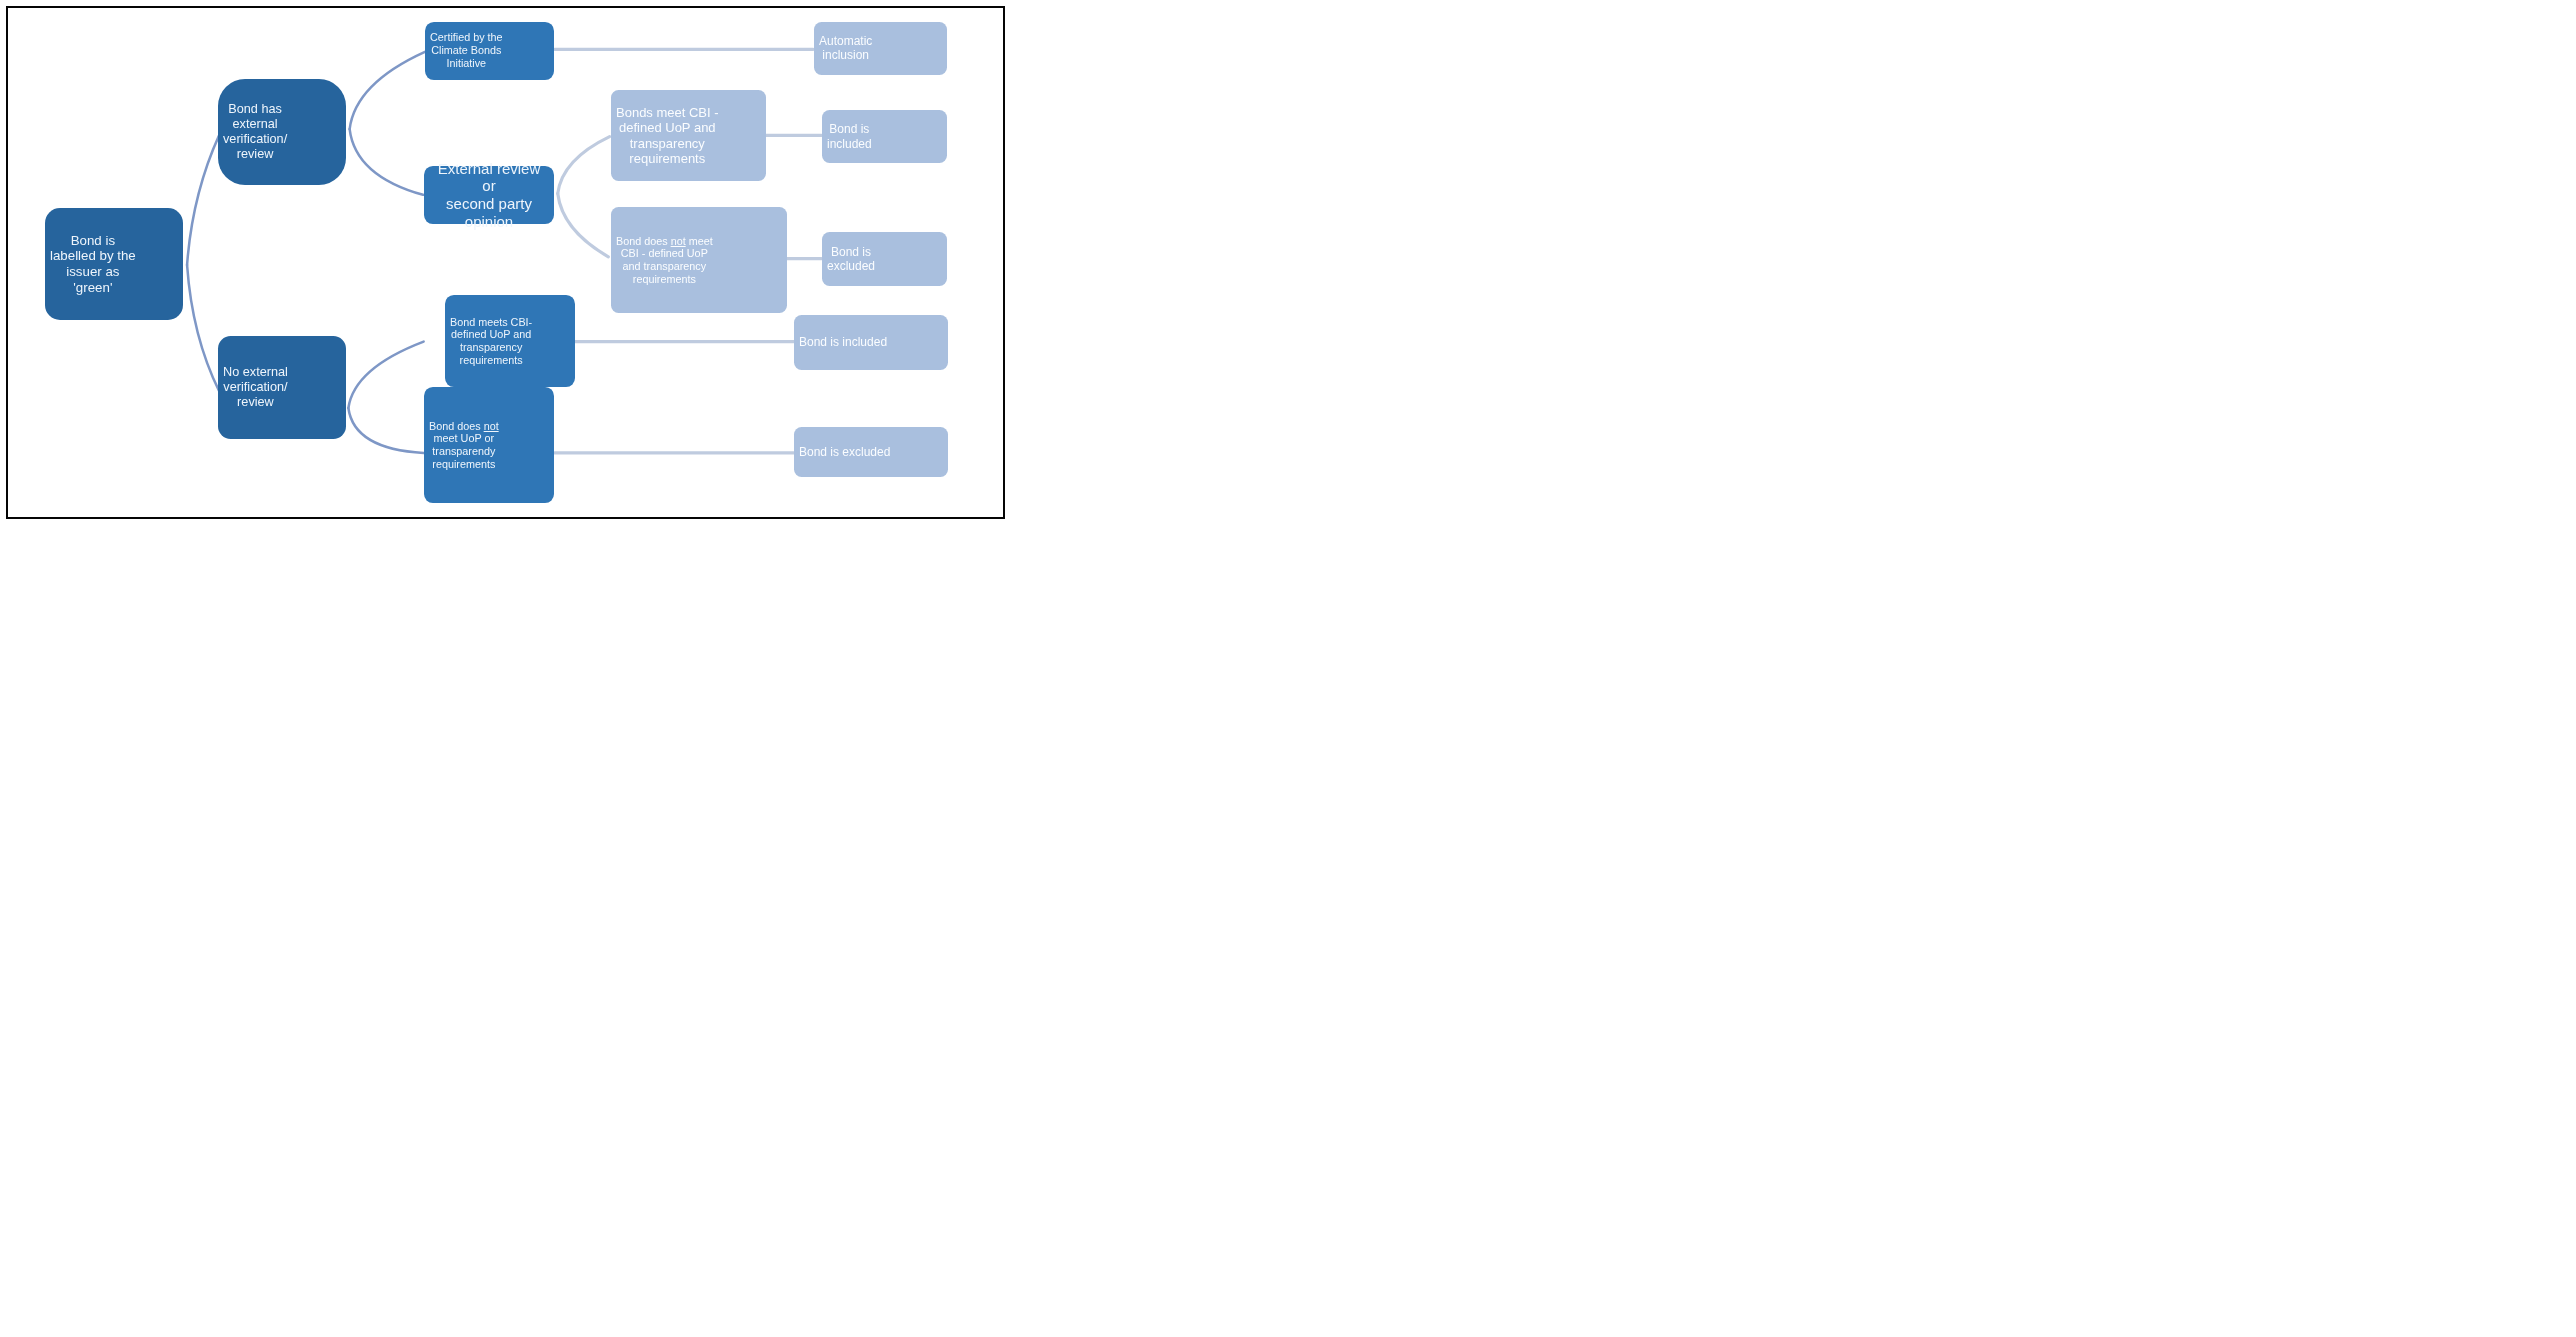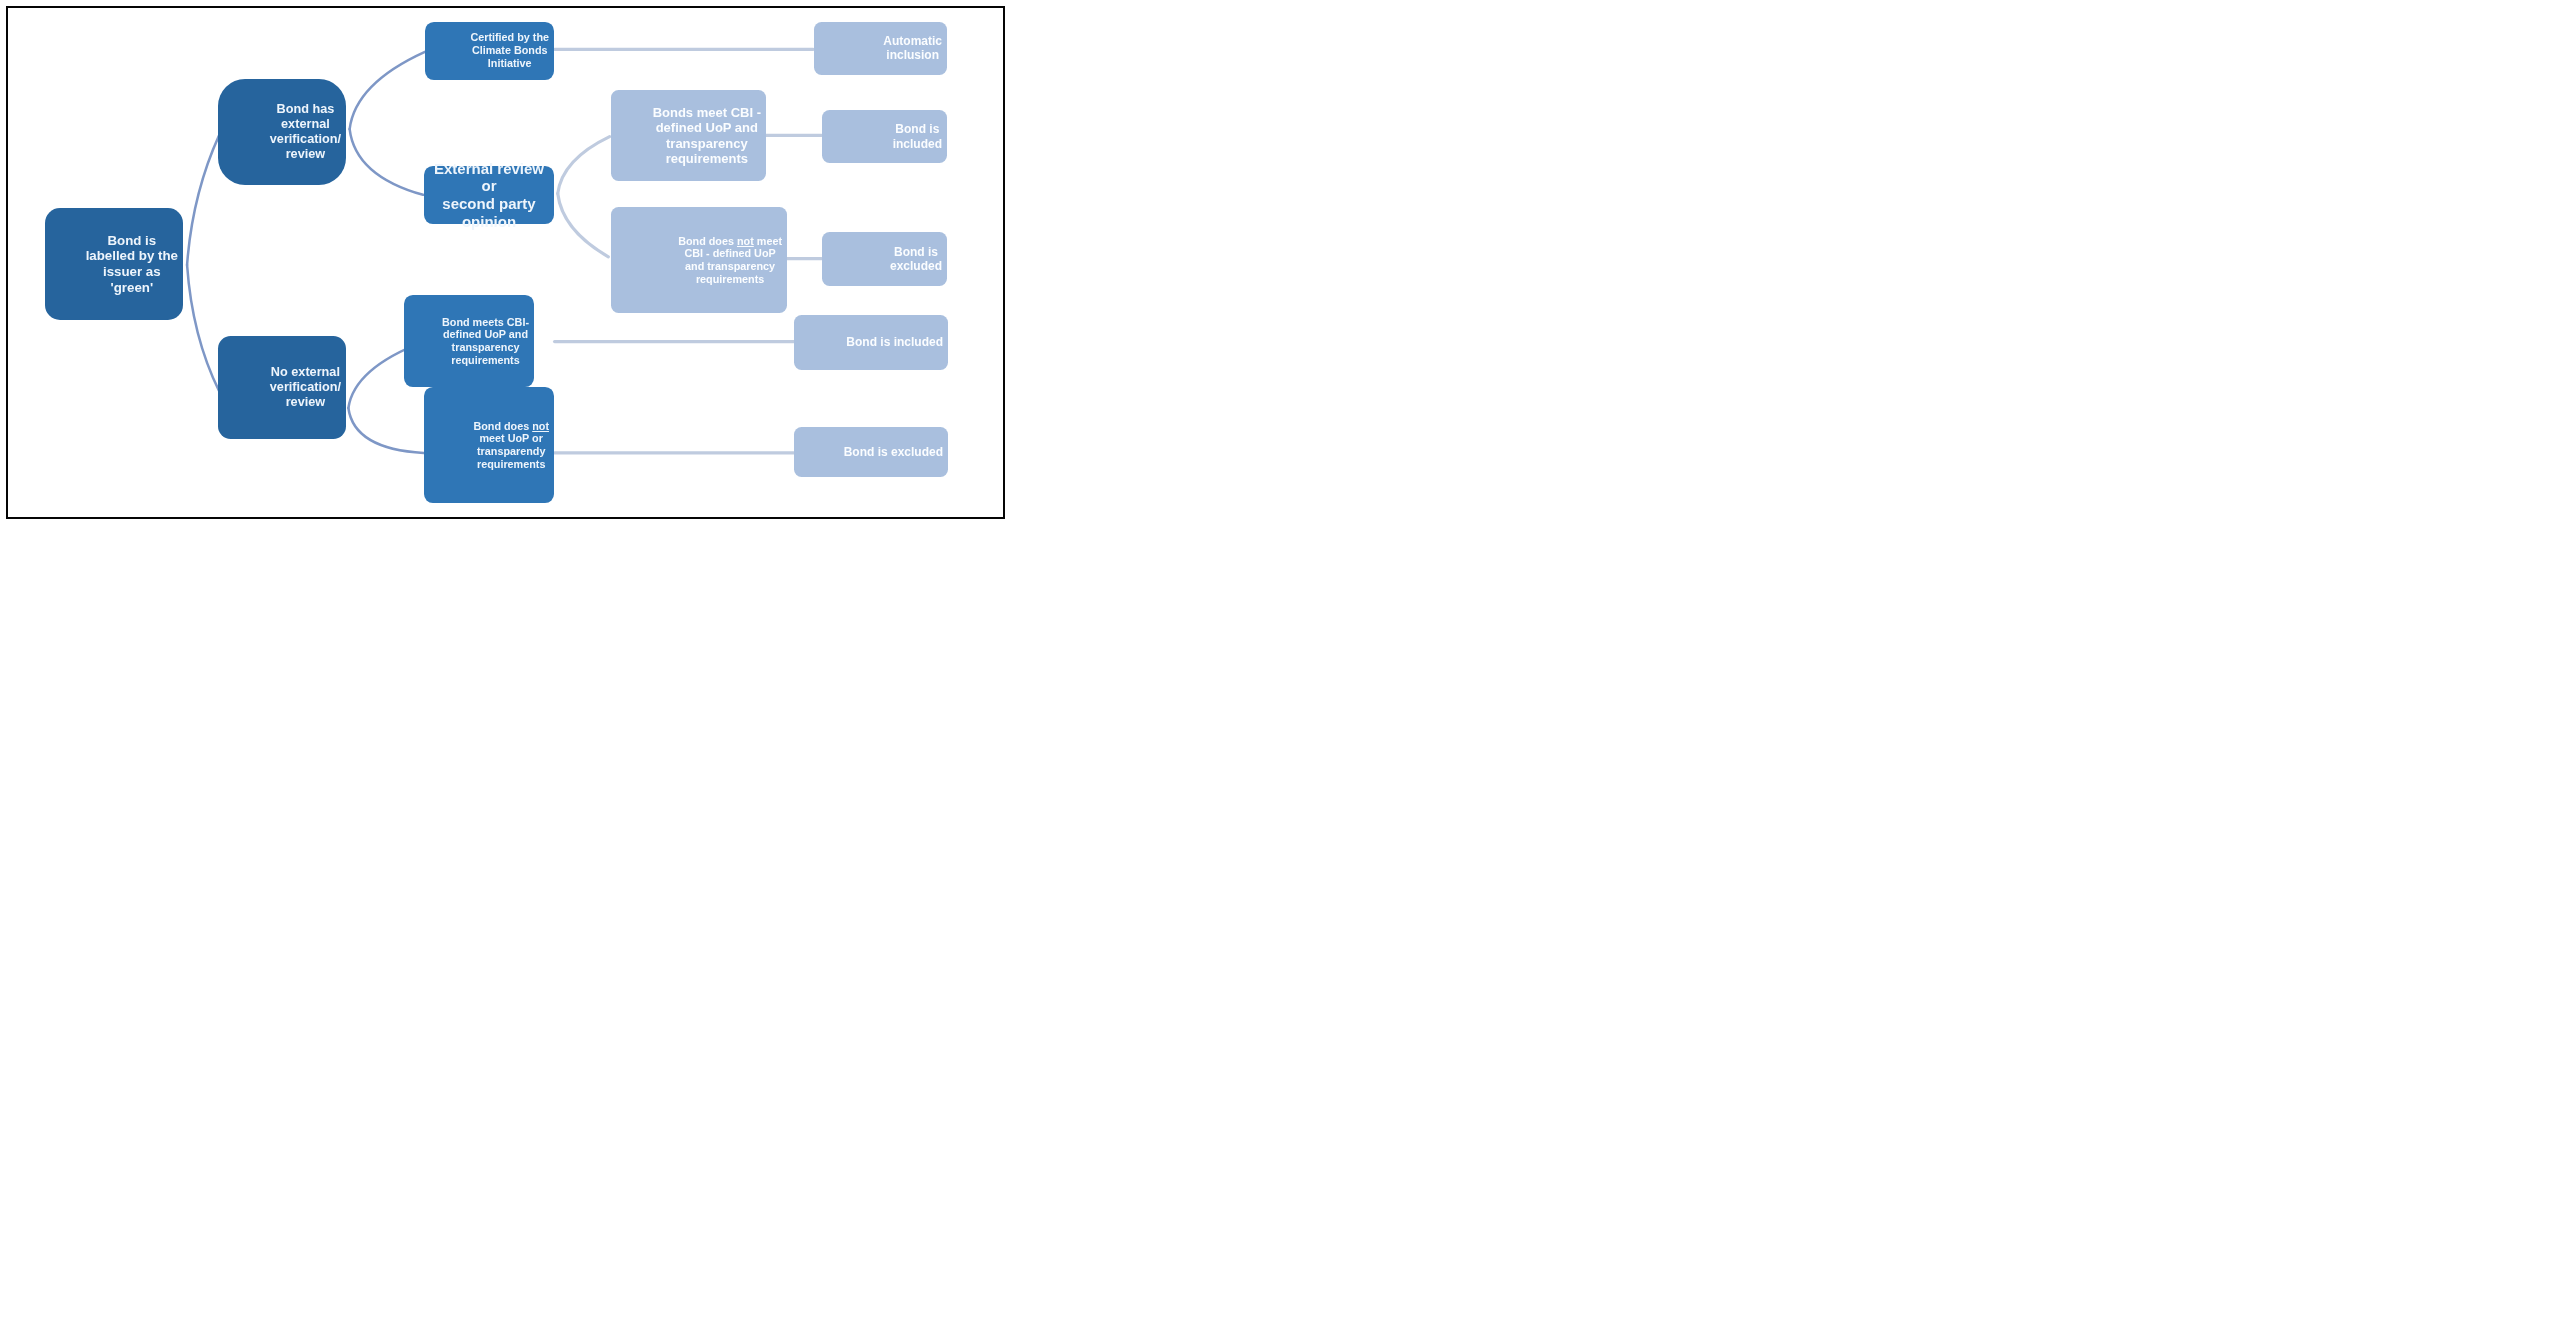--- a/index.html
+++ b/index.html
@@ -22,25 +22,25 @@
   svg.wires {
     position: absolute;
     left: 0; top: 0;
     width: 1013px;
     height: 525px;
   }
   .node {
     position: absolute;
     display: flex;
     align-items: center;
-    justify-content: flex-end;
+    justify-content: flex-start;
     text-align: center;
     box-sizing: border-box;
     padding: 7px 5px;
-    font-weight: 700;
+    font-weight: 400;
     line-height: 1.18;
     white-space: pre-line;
     color: #eef5fc;
   }
   .dark   { background: #26649d; border-radius: 12.7px; }
   .medium { background: #2f76b6; border-radius: 8.9px; }
   .light  { background: #a9bfde; border-radius: 7.6px; color: #fbfdff; }
   .u      { text-decoration: underline; text-underline-offset: 1.3px; }
 </style>
 </head>
@@ -95,21 +95,21 @@
 Climate Bonds
 Initiative</span>
 </div>
 
 <div class="node medium" style="left:424px; top:166px; width:130px; height:58px; font-size:15px;">
   <span>External review or
 second party
 opinion</span>
 </div>
 
-<div class="node medium" style="left:404px; top:295px; width:130px; height:92px; font-size:10.8px;">
+<div class="node medium" style="left:445px; top:295px; width:130px; height:92px; font-size:10.8px;">
   <span>Bond meets CBI-
 defined UoP and
 transparency
 requirements</span>
 </div>
 
 <div class="node medium" style="left:424px; top:387px; width:130px; height:116px; font-size:10.8px;">
   <span><span>Bond does </span><span class="u">not</span><span>
 meet UoP or
 transparendy

